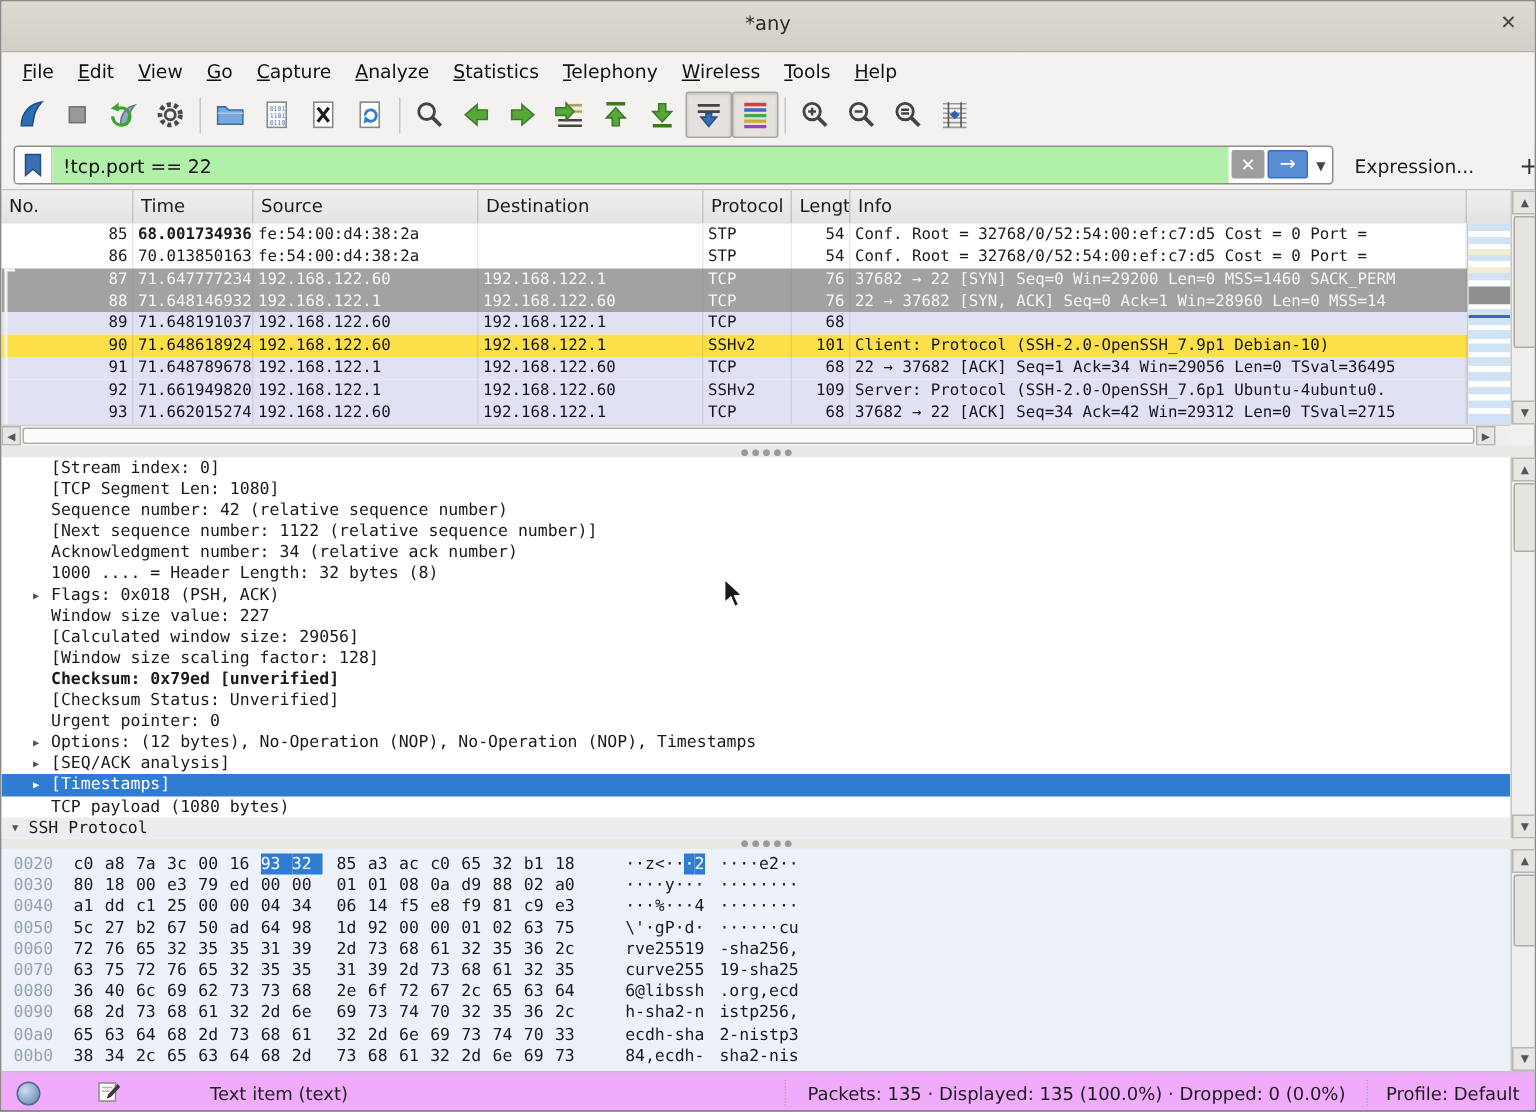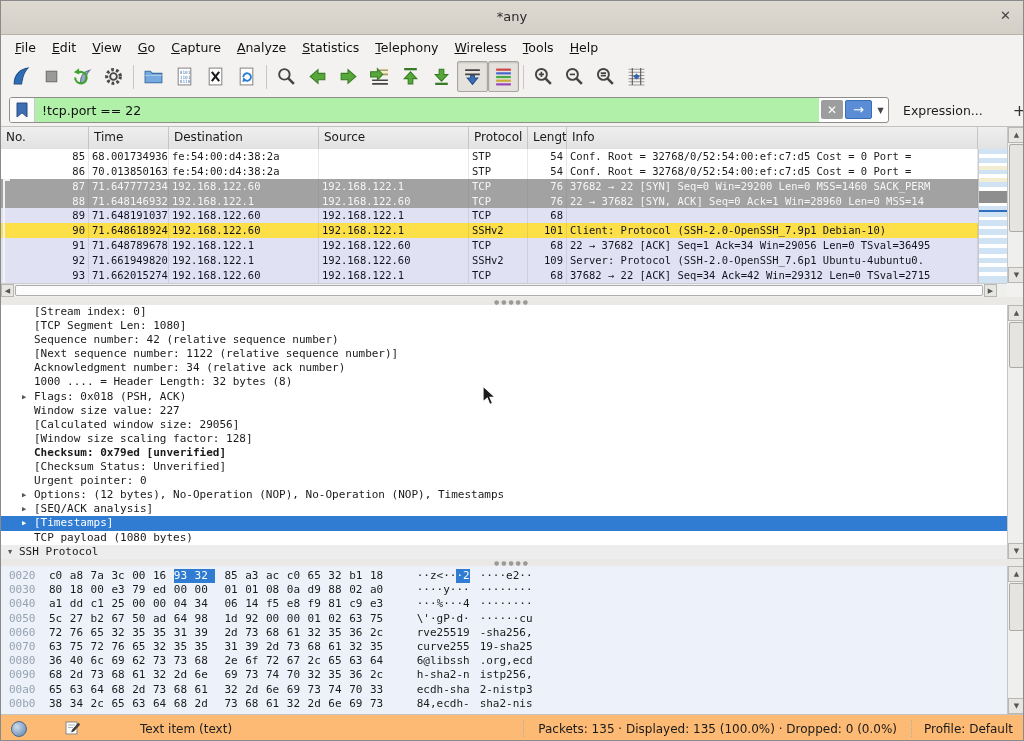--- a/index.html
+++ b/index.html
@@ -77,21 +77,21 @@
   .hoff{width:34px;padding-left:8px;color:#96a2b0;flex:0 0 auto;}
   .hbytes{display:flex;margin-left:6px;}
   .hbyte{width:20.8px;flex:0 0 auto;}
   .g8{margin-left:9px;}
   .hascii{display:flex;margin-left:26px;}
   .hchar{width:6.62px;flex:0 0 auto;overflow:hidden;}
   .gap2{margin-left:10px;}
   .hl{background:#2f7cd2;color:#fff;}
 
   
-  .statusbar{position:absolute;left:0;top:713px;width:100%;height:28px;background:#fdba74;border-top:1px solid #c5c3bf;
+  .statusbar{position:absolute;left:0;top:713px;width:100%;height:28px;background:#f0abfc;border-top:1px solid #c5c3bf;
              display:flex;align-items:center;font-size:12px;box-sizing:border-box;gap:28px;}
   .expert{width:14px;height:14px;border-radius:50%;margin-left:10px;
           background:radial-gradient(circle at 35% 35%,#cddded,#5c7faa);border:1px solid #49688f;}
   .cmticon{margin-left:10px;}
   .sb-label{margin-left:32px;color:#222;}
   .sb-right{margin-left:auto;display:flex;align-items:center;height:100%;}
   .sb-packets{padding:0 14px;border-left:1px dotted #adadad;height:60%;display:flex;align-items:center;}
   .sb-profile{padding:0 10px 0 12px;border-left:1px dotted #adadad;height:60%;display:flex;align-items:center;}
 
   .cursor{position:absolute;left:480px;top:384px;pointer-events:none;}
@@ -278,30 +278,30 @@
       <div class="fdrop">▼</div>
     </div>
     <div class="fexpr">Expression...</div>
     <div class="fsep"></div>
     <div class="fadd">+</div>
   </div>
 
   <div class="plheader mono" style="font-family:'DejaVu Sans','Liberation Sans',sans-serif;">
       <div class="phcell" style="width: 88px; text-align: left;">No.</div>
       <div class="phcell" style="width: 80px; text-align: left;">Time</div>
+      <div class="phcell" style="width: 150px; text-align: left;">Source</div>
       <div class="phcell" style="width: 150px; text-align: left;">Destination</div>
-      <div class="phcell" style="width: 150px; text-align: left;">Source</div>
       <div class="phcell" style="width: 59px; text-align: left;">Protocol</div>
       <div class="phcell" style="width: 39px; text-align: left;">Length</div>
       <div class="phcell" style="width: 411px; text-align: left;">Info</div>
     </div>
   <div class="plrows mono">
       <div class="prow" style="background: rgb(255, 255, 255); color: rgb(26, 26, 26);">
         <div class="pcell" style="width: 88px; text-align: right;">85</div>
-        <div class="pcell" style="width: 80px; text-align: left;">68.001734936</div>
+        <div class="pcell" style="width: 80px; text-align: left; font-weight: bold;">68.001734936</div>
         <div class="pcell" style="width: 150px; text-align: left;">fe:54:00:d4:38:2a</div>
         <div class="pcell" style="width: 150px; text-align: left;"></div>
         <div class="pcell" style="width: 59px; text-align: left;">STP</div>
         <div class="pcell" style="width: 39px; text-align: right;">54</div>
         <div class="pcell" style="width: 411px; text-align: left;">Conf. Root = 32768/0/52:54:00:ef:c7:d5  Cost = 0  Port = </div>
       </div>
       <div class="prow" style="background: rgb(255, 255, 255); color: rgb(26, 26, 26);">
         <div class="pcell" style="width: 88px; text-align: right;">86</div>
         <div class="pcell" style="width: 80px; text-align: left;">70.013850163</div>
         <div class="pcell" style="width: 150px; text-align: left;">fe:54:00:d4:38:2a</div>

